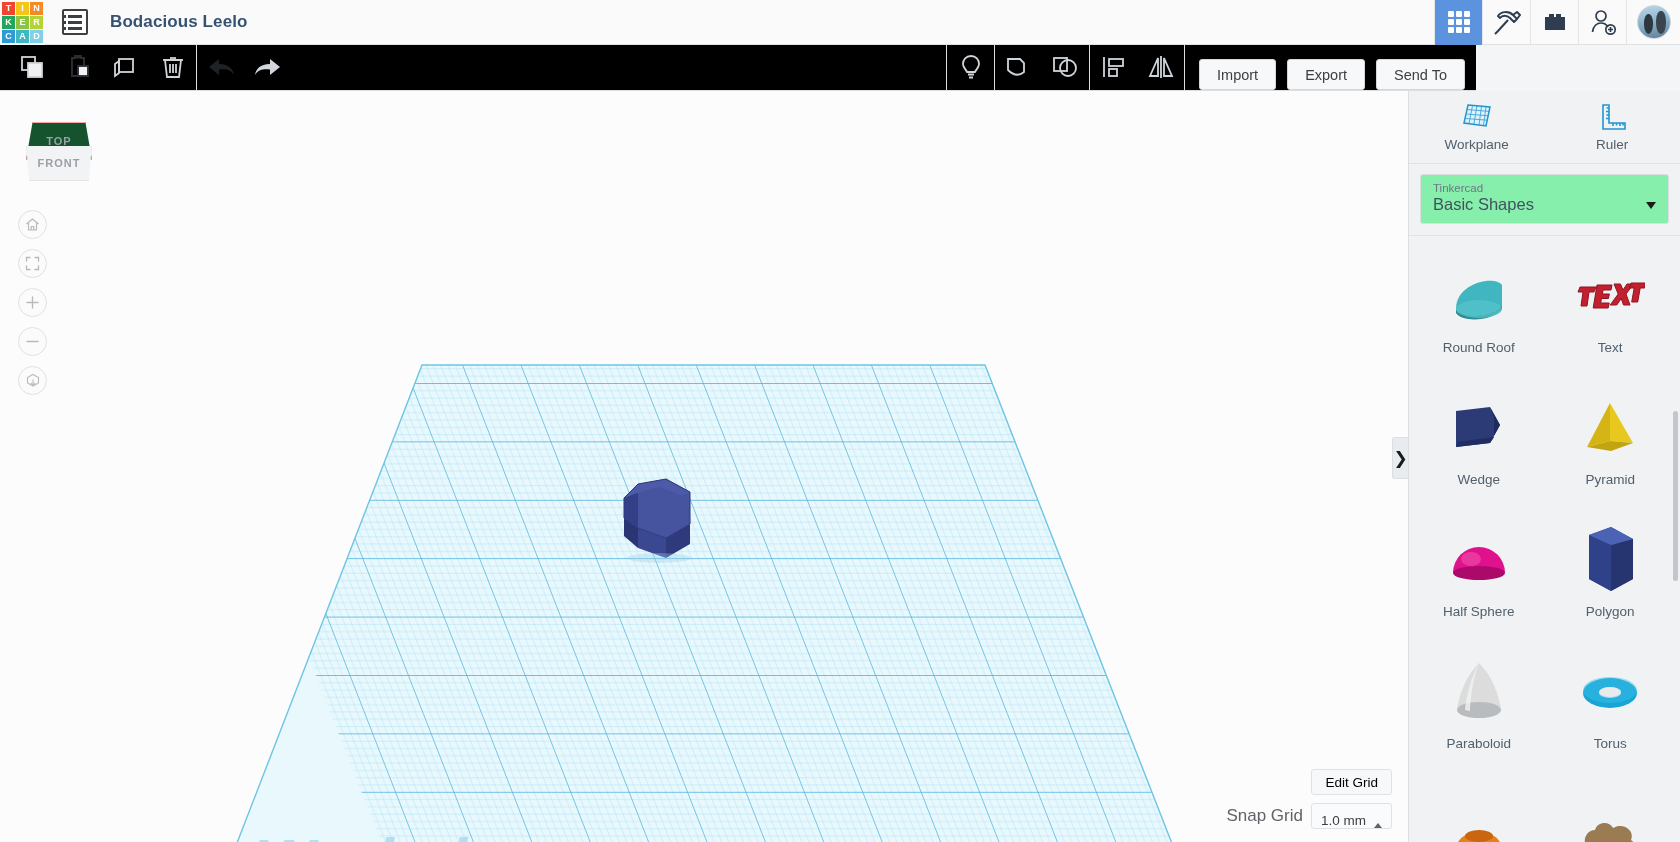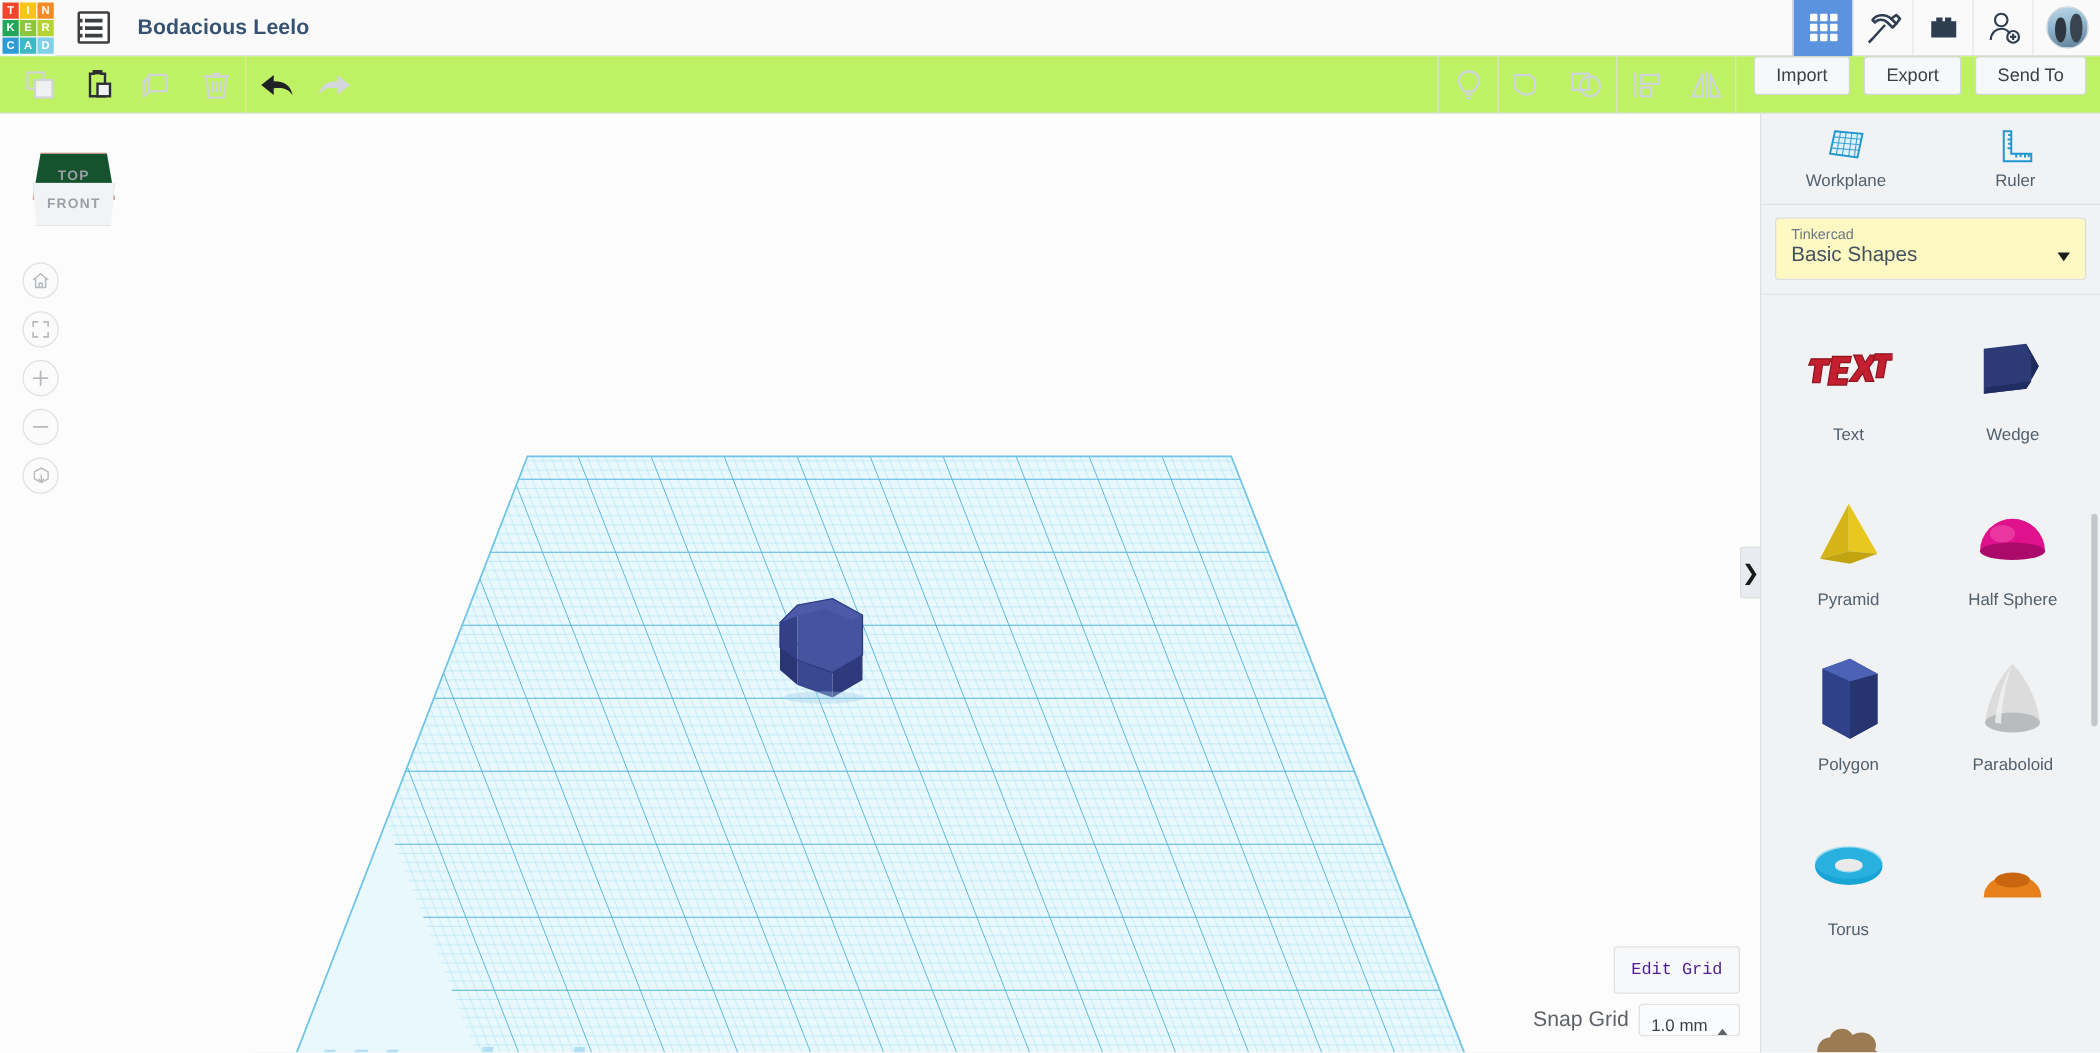--- a/index.html
+++ b/index.html
@@ -72,23 +72,23 @@
     background: #2d3740;
   }
   .avatar::after {
     content: ""; position: absolute; left: 18px; top: 5px;
     width: 10px; height: 23px; border-radius: 45% 45% 50% 50%;
     background: #39444e;
   }
 
   
   .toolbar {
-    position: absolute; top: 45px; left: 0; width: 1680px; height: 46px;
-    background: #bef264; border-bottom: 1px solid #dcdee0;
-    display: flex; align-items: flex-start;
+    position: absolute; top: 45px; left: 0; width: 1476px; height: 46px;
+    background: #000000; border-bottom: 1px solid #dcdee0;
+    display: flex; align-items: flex-end;
   }
   .tool {
     width: 47px; height: 46px; display: flex; align-items: center;
     justify-content: center; cursor: pointer;
   }
   .tool.dis { cursor: default; }
   .divider { width: 1px; height: 46px; background: #dcdee0; }
   .spacer { flex: 1; }
   .textbtn {
     height: 31px; padding: 0 17px; margin-right: 11px;
@@ -132,24 +132,24 @@
     display: flex; align-items: center; justify-content: center;
     color: #b6babe;
   }
 
   
   .gridctl {
     position: absolute; right: 16px; bottom: 13px;
     display: flex; flex-direction: column; align-items: flex-end; gap: 8px;
   }
   .editgrid {
-    height: 38px; padding: 0 13px; border: 1px solid #dfe1e3; border-radius: 3px;
-    background: #f7f8f9; color: #4c1d95; font-size: 13.5px;
+    height: 26px; padding: 0 13px; border: 1px solid #dfe1e3; border-radius: 3px;
+    background: #f7f8f9; color: #000000; font-size: 13.5px;
     display: flex; align-items: center; cursor: pointer;
-    font-family: Liberation Mono, monospace;
+    font-family: Liberation Sans, sans-serif;
   }
   .snaprow { display: flex; align-items: center; gap: 8px; }
   .snaplabel { font-size: 17px; color: #5f6368; }
   .snapsel {
     height: 26px; padding: 0 9px; border: 1px solid #dfe1e3; border-radius: 3px;
     background: #fafbfc; color: #3c4043; font-size: 13.5px;
     display: flex; align-items: flex-end; gap: 8px; cursor: pointer;
   }
   .caret-up {
     width: 0; height: 0; border-left: 4px solid transparent;
@@ -174,21 +174,21 @@
   .panel-top {
     height: 73px; display: flex; border-bottom: 1px solid #e0e2e5;
     background: #f1f2f4;
   }
   .ptool {
     flex: 1; display: flex; flex-direction: column; align-items: center;
     justify-content: center; gap: 5px; cursor: pointer;
   }
   .ptool-label { font-size: 13.5px; color: #50606e; }
   .dropdown-box {
-    margin: 10px 11px 0; background: #fef9c3; border: 1px solid #dcdee0;
+    margin: 10px 11px 0; background: #86efac; border: 1px solid #dcdee0;
     border-radius: 3px; padding: 7px 12px 9px; cursor: pointer; position: relative;
   }
   .dd-sub { font-size: 11.5px; color: #6b7785; margin-bottom: 1px; }
   .dd-main { font-size: 16.5px; color: #42525f; }
   .dd-caret {
     position: absolute; right: 12px; top: 27px;
     width: 0; height: 0; border-left: 5px solid transparent;
     border-right: 5px solid transparent; border-top: 7px solid #1c1c1c;
   }
   .shapes {
@@ -505,20 +505,30 @@
     <div class="dropdown-box">
       <div class="dd-sub">Tinkercad</div>
       <div class="dd-main">Basic Shapes</div>
       <div class="dd-caret"></div>
     </div>
 
     <div class="shapes">
       <div class="shape-grid" id="shape-grid">
           <div class="shape-cell">
             <div class="shape-art" style="display: flex; align-items: center; justify-content: center;">
+              <svg width="70" height="62" viewBox="0 0 70 62">
+        <path d="M12 44 C12 18, 50 10, 58 20 L58 40 C50 52, 18 54, 12 44 Z" fill="#3fb6c0"></path>
+        <path d="M12 44 C18 54, 50 52, 58 40 L58 44 C50 56, 18 58, 12 48 Z" fill="#2e8b94"></path>
+        <ellipse cx="35" cy="44" rx="23" ry="9" fill="#56c3cb" opacity=".75"></ellipse>
+      </svg>
+            </div>
+            <div class="shape-label">Round Roof</div>
+          </div>
+          <div class="shape-cell">
+            <div class="shape-art" style="display: flex; align-items: center; justify-content: center;">
               <svg width="70" height="46" viewBox="0 0 70 46">
         <g fill="#c41f2e" stroke="#8e1420" stroke-width="1">
           <path d="M5 14 h16 l-2 5 h-5 l-2 14 h-6 l2 -14 h-5 z"></path>
           <path d="M22 12 h15 l-1 5 h-8 l-.6 4 h7 l-1 4.5 h-7 l-.7 4.5 h8.5 l-1 5 h-15 z"></path>
           <path d="M39 11 h6.5 l2.5 6 l4 -6 h6.5 l-7.5 10 l4 11 h-6.5 l-2.3 -6.5 l-4.5 6.5 h-6.5 l8 -11 z"></path>
           <path d="M56 10 h15 l-1.3 5 h-4.5 l-2.5 14 h-6 l2.5 -14 h-4.5 z"></path>
         </g>
               </svg>
             </div>
             <div class="shape-label">Text</div>

